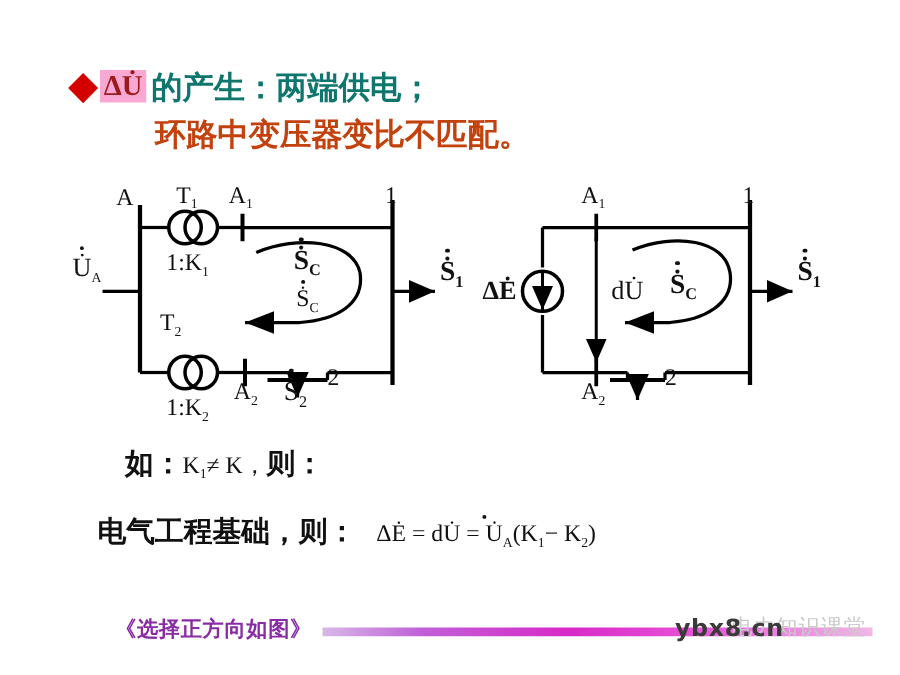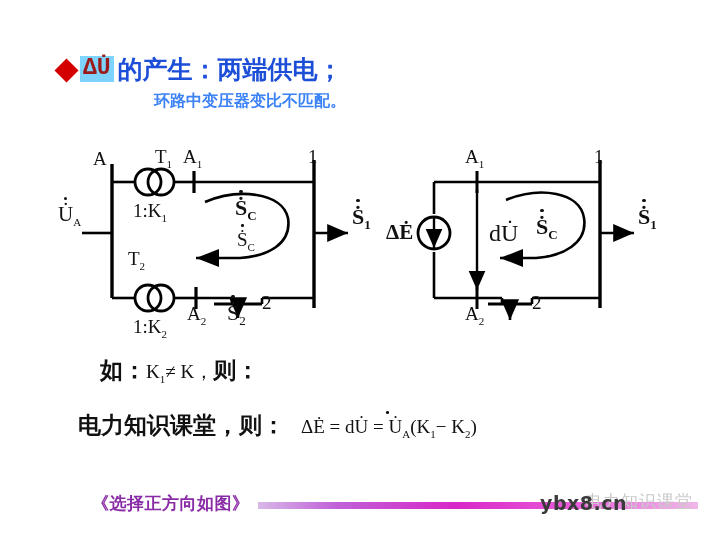--- a/index.html
+++ b/index.html
@@ -38,42 +38,42 @@
   .diamond-bullet {
     width: 17px;
     height: 17px;
     background: #D40000;
     transform: rotate(45deg);
     flex: 0 0 auto;
     margin-right: 5px;
     margin-top: 2px;
   }
   .hl-deltau {
-    background: #7dd3fc;
+    background: #f9a8d4;
     color: #9B1B1B;
     font-size: 23px;
     font-weight: bold;
     padding: 1px 3px 2px 3px;
     line-height: 1;
-    font-family: Liberation Mono, monospace;
+    font-family: Liberation Serif, serif;
     flex: 0 0 auto;
   }
   .title-cn {
-    color: #1d4ed8;
+    color: #0f766e;
     font-size: 25px;
     font-weight: bold;
     font-family: "DejaVu Sans", sans-serif;
     letter-spacing: 0px;
     margin-left: 4px;
   }
   .title-line2 {
     margin-top: 5px;
-    margin-left: 96px;
-    color: #3b82f6;
-    font-size: 16px;
+    margin-left: 66px;
+    color: #c2410c;
+    font-size: 25px;
     font-weight: bold;
     font-family: "DejaVu Sans", sans-serif;
     white-space: nowrap;
   }
 
   
   .circuits {
     position: absolute;
     left: 0;
     top: 140px;
@@ -266,21 +266,21 @@
 
         <line x1="600" y1="93" x2="634" y2="93" stroke="#000" stroke-width="2.6" marker-end="url(#arrowR)"></line>
 
         <path d="M 506 60 C 540 46, 580 52, 584 78 C 588 104, 562 116, 536 118 L 500 118" fill="none" stroke="#000" stroke-width="2.6" marker-end="url(#arrowL)"></path>
       </g>
     </svg>
 
     
     <div style="position:absolute; left:93px; top:8px;" class="math">A</div>
 
-    <div style="position:absolute; left:141px; top:6px;margin-left:14px;" class="math">
+    <div style="position:absolute; left:141px; top:6px;" class="math">
       <span>T</span><sub>1</sub>
     </div>
 
     <div style="position:absolute; left:183px; top:6px;" class="math">
       <span>A</span><sub>1</sub>
     </div>
 
     <div style="position:absolute; left:308px; top:6px;" class="math">1</div>
 
     <div style="position:absolute; left:58px; top:62px;" class="math" style2="">
@@ -329,21 +329,21 @@
     <div style="position:absolute; left:465px; top:163px;" class="math">
       <span>A</span><sub>2</sub>
     </div>
 
     <div style="position:absolute; left:594px; top:6px;" class="math">1</div>
 
     <div style="position:absolute; left:386px; top:80px; font-weight:bold; font-size:21px;" class="math">
       <span>ΔĖ</span>
     </div>
 
-    <div style="position:absolute; left:489px; top:80px; font-size:24px;" class="math">
+    <div style="position:absolute; left:489px; top:80px; font-size:21px;" class="math">
       <span>dU̇</span>
     </div>
 
     <div style="position:absolute; left:536px; top:74px; font-weight:bold; font-size:22px;" class="math">
       <span class="dotted big">Ṡ</span><sub style="font-size:13px;">C</sub>
     </div>
 
     <div style="position:absolute; left:532px; top:152px;" class="math">2</div>
 
     <div style="position:absolute; left:638px; top:64px; font-weight:bold; font-size:22px;" class="math">
@@ -355,21 +355,21 @@
     <span class="cn-bold">如：</span>
     <span class="math">
       <span>K</span><sub>1</sub><span>≠ K，</span>
     </span>
     <span class="cn-bold">则：</span>
     <span class="gap-b"></span>
     <span class="gap-b"></span>
   </div>
 
   <div class="formula-row f-row2">
-    <span class="cn-bold">电力知识课堂，则：</span>
+    <span class="cn-bold">电气工程基础，则：</span>
     <span class="gap-c"></span>
     <span class="math">
       <span>ΔĖ</span>
       <span>= dU̇</span>
       <span class="dotted">= U̇</span><sub>A</sub><span>(K</span><sub>1</sub><span>− K</span><sub>2</sub><span>)</span>
     </span>
   </div>
 
   <div class="footer-title">《选择正方向如图》</div>
   <div class="footer-bar"></div>

